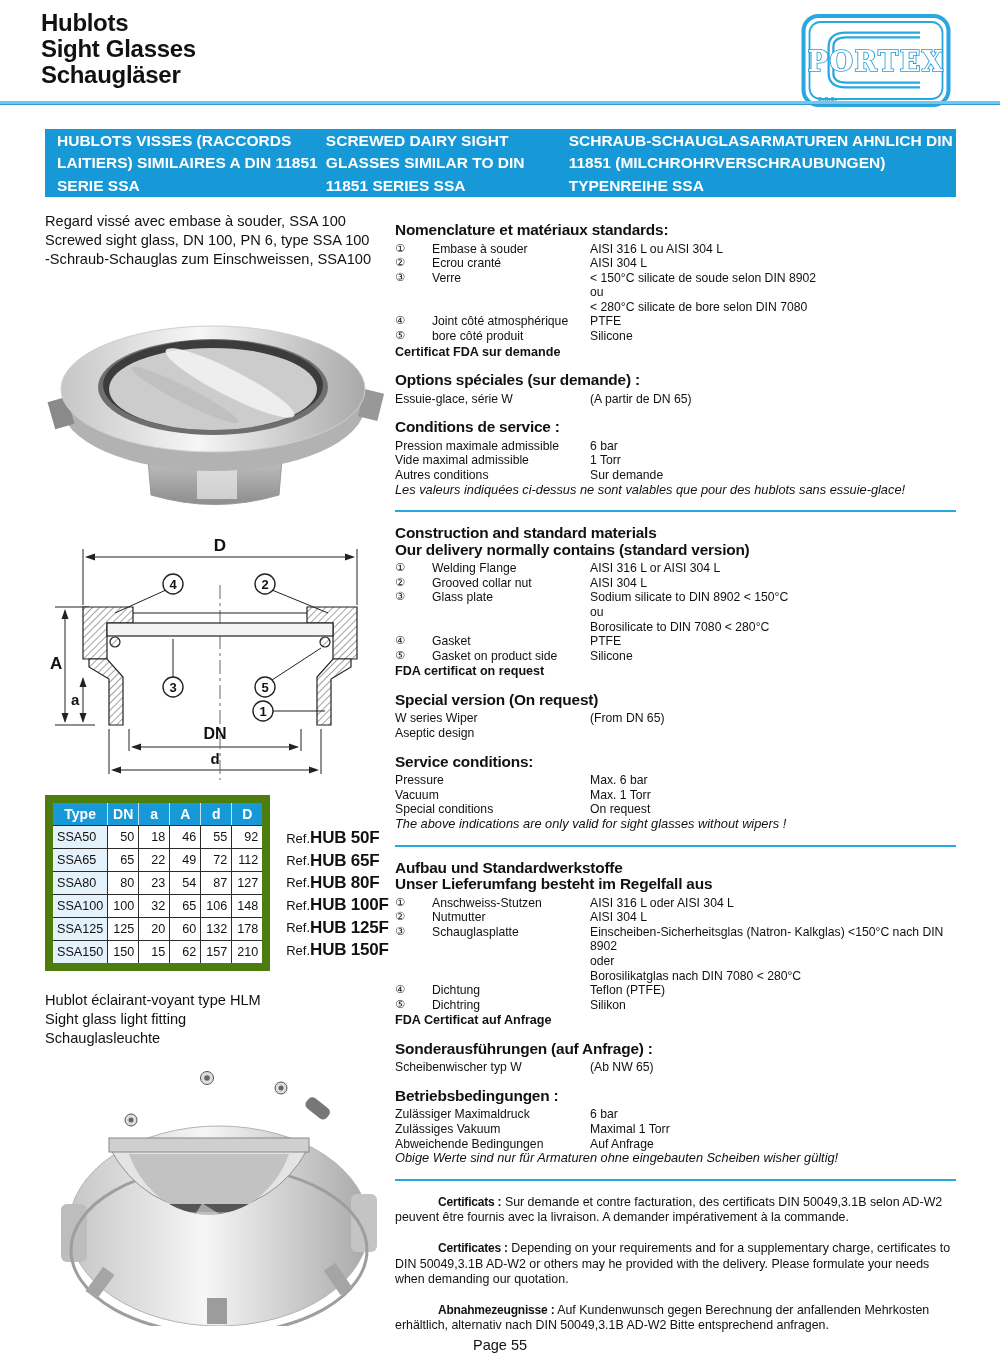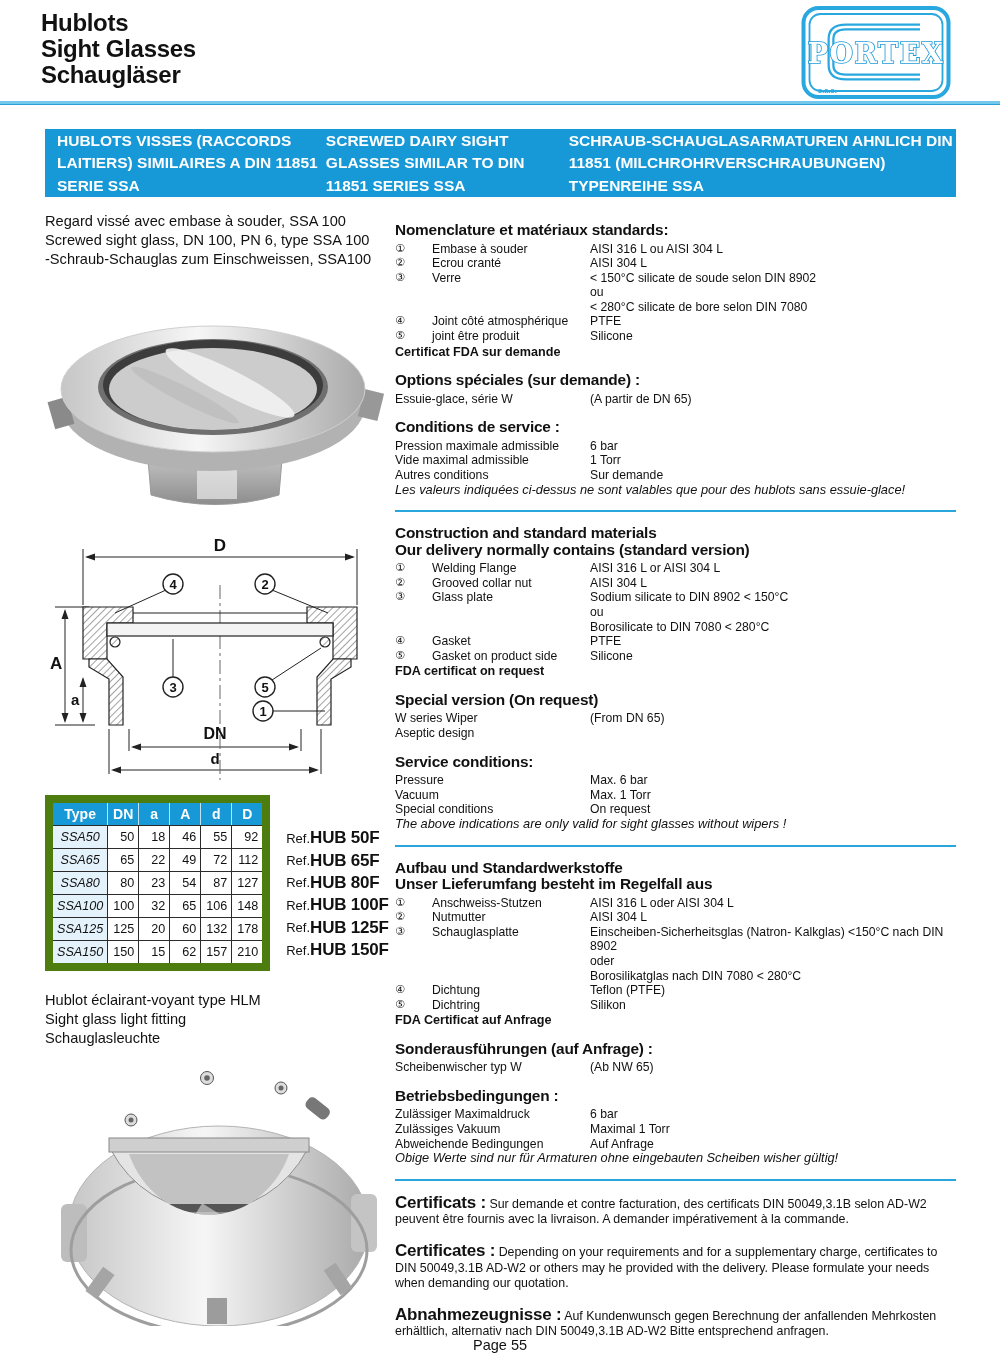--- a/index.html
+++ b/index.html
@@ -1,55 +1,55 @@
 <!DOCTYPE html>
 <html><head>
 <meta charset="utf-8">
 <style>
   html,body{margin:0;padding:0;background:#888;}
   .page{position:relative;width:1000px;height:1363px;margin:0 auto;background:#fff;
         font-family:"Liberation Sans",sans-serif;color:#111;overflow:hidden;}
   
   .title{position:absolute;left:41px;top:10px;font-size:24px;font-weight:bold;line-height:26px;letter-spacing:-0.3px;}
-  .logo{position:absolute;right:48px;top:4px;}
+  .logo{position:absolute;right:48px;top:12px;}
   .rule{position:absolute;left:0;top:101px;width:1000px;height:3px;background:#72c7ec;border-bottom:1px solid #2e9fd4;}
   
   .banner{position:absolute;left:45px;top:129px;width:899px;height:67px;background:#1798d7;color:#fff;
           font-weight:bold;font-size:15.5px;line-height:22.3px;padding:1px 0 0 12px;display:flex;flex-direction:row;justify-content:center;}
   
   .col-left{position:absolute;left:45px;top:212px;width:345px;}
   .col-right{position:absolute;left:395px;top:206px;width:561px;font-size:12.2px;line-height:14.6px;}
   .intro{font-size:14.6px;line-height:19px;white-space:pre-line;}
   .caption{font-size:14.6px;line-height:19px;white-space:pre-line;margin-top:20px;}
   .photo1{margin-top:14px;}
   .drawing{margin-top:2px;}
   
   .tablewrap{display:flex;align-items:flex-start;margin-top:6px;}
   table.spec{border-collapse:collapse;border:8px solid #4d7c0f;}
   table.spec th{background:#1798d7;color:#fff;font-size:14px;font-weight:bold;padding:3px 4px;border:1px solid #bfe4f6;border-bottom:1.5px solid #2b2b2b;}
   table.spec td{border:1px solid #2b2b2b;font-size:12.6px;padding:2.5px 4px;text-align:right;min-width:22px;height:17px;}
-  table.spec td:first-child{text-align:center;background:#e4f2fb;min-width:44px;font-style:italic;}
+  table.spec td:first-child{text-align:left;background:#e4f2fb;min-width:44px;}
   .refs{margin-left:16px;margin-top:32px;}
   .ref-line{display:flex;align-items:center;height:22.4px;}
   .ref-line .pfx{font-size:13px;}
   .ref-line b{font-size:17px;letter-spacing:-0.2px;}
   
   .sec-h{font-weight:bold;font-size:15.4px;line-height:16.5px;margin:13px 0 3px 0;white-space:pre-line;letter-spacing:-0.2px;}
   .sec-h.first{margin-top:16px;}
   .rows .row{display:grid;}
   .rows.numbered .row{grid-template-columns:37px 158px 1fr;}
   .rows.plain .row{grid-template-columns:195px 1fr;}
   .num{font-family:"DejaVu Sans",sans-serif;font-size:11px;}
   .val{white-space:pre-line;}
   .sec-f{font-weight:bold;font-size:12.6px;margin-top:1px;}
   .note{font-style:italic;font-size:12.8px;}
   .sep{border:none;border-top:2px solid #29a7dd;margin:13px 0 2px 0;}
   .certs{margin-top:14px;}
   .certs p{margin:0 0 15px 0;font-size:12.4px;line-height:15.6px;}
-  .certs b{font-size:17px;letter-spacing:-0.2px;}
+  .certs b{font-size:12px;letter-spacing:-0.2px;margin-left:43px;}
   .pagefoot{position:absolute;left:0;bottom:10px;width:100%;text-align:center;font-size:14.5px;}
 </style>
 </head>
 <body>
 
 <div class="page">
 
   <div class="title">
 
   <div>Hublots</div>
@@ -362,21 +362,21 @@
         </div>
 
         <div class="row">
           <span class="num">④</span>
           <span class="lbl">Joint côté atmosphérique</span>
           <span class="val">PTFE</span>
         </div>
 
         <div class="row">
           <span class="num">⑤</span>
-          <span class="lbl">joint être produit</span>
+          <span class="lbl">bore côté produit</span>
           <span class="val">Silicone</span>
         </div>
       </div>
     <div class="sec-f">Certificat FDA sur demande</div>
 
     <div class="sec-h">Options spéciales (sur demande) :</div>
     <div class="rows plain">
 
         <div class="row">
 

